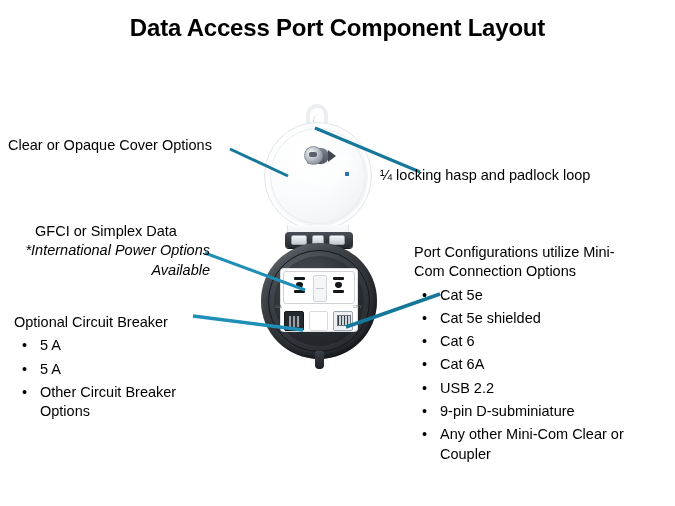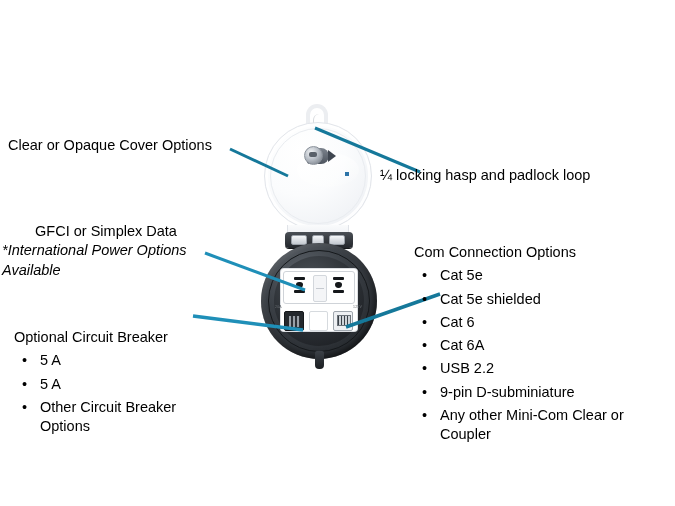--- a/index.html
+++ b/index.html
@@ -36,42 +36,42 @@
   .callout {
     position: absolute;
     font-size: 14.5px;
     line-height: 1.33;
     color: #000000;
   }
   .callout .heading { white-space: nowrap; }
   .callout .heading.wrap { white-space: normal; }
   .callout .italic-note {
     font-style: italic;
-    text-align: left;
+    text-align: right;
   }
   .bullets {
     margin: 2px 0 0 0;
     padding: 0;
     list-style: none;
   }
   .bullets li {
     position: relative;
     padding-left: 26px;
     margin-top: 4px;
   }
   .bullets li .dot {
     position: absolute;
     left: 8px;
     top: 0;
   }
 
   #callout-cover   { left: 8px;  top: 136px; width: 236px; }
   #callout-hasp    { left: 380px; top: 166px; width: 280px; }
   #callout-power   { left: 2px;  top: 222px; width: 208px; text-align: center; }
-  #callout-breaker { left: 14px; top: 328px; width: 200px; }
+  #callout-breaker { left: 14px; top: 313px; width: 200px; }
   #callout-ports   { left: 414px; top: 243px; width: 240px; }
 
   
   #leaders {
     position: absolute;
     left: 0; top: 0;
     width: 675px;
     height: 506px;
     pointer-events: none;
   }
@@ -384,20 +384,21 @@
     letter-spacing: 0.2px;
   }
   #mark-left  { left: 14px; top: 62px; }
   #mark-right { left: 92px; top: 62px; }
 </style>
 </head>
 <body>
 
 <div id="slide">
 
+  <div id="title">Data Access Port Component Layout</div>
 
   <div id="device">
 
     <div id="lid-loop"></div>
 
     <div id="lid">
       <div id="lid-gloss"></div>
     </div>
     <div id="lid-inner-ring"></div>
     <div id="lid-cam"></div>
@@ -470,20 +471,21 @@
   <div class="callout" id="callout-breaker">
     <div class="heading">Optional Circuit Breaker</div>
     <ul class="bullets" id="breaker-bullets">
         <li><span class="dot">•</span><span>5 A</span></li>
         <li><span class="dot">•</span><span>5 A</span></li>
         <li><span class="dot">•</span><span>Other Circuit Breaker Options</span></li>
       </ul>
   </div>
 
   <div class="callout" id="callout-ports">
+    <div class="heading wrap">Port Configurations utilize Mini-</div>
     <div class="heading wrap">Com Connection Options</div>
     <ul class="bullets" id="ports-bullets">
         <li><span class="dot">•</span><span>Cat 5e</span></li>
         <li><span class="dot">•</span><span>Cat 5e shielded</span></li>
         <li><span class="dot">•</span><span>Cat 6</span></li>
         <li><span class="dot">•</span><span>Cat 6A</span></li>
         <li><span class="dot">•</span><span>USB 2.2</span></li>
         <li><span class="dot">•</span><span>9-pin D-subminiature</span></li>
         <li><span class="dot">•</span><span>Any other Mini-Com Clear or Coupler</span></li>
       </ul>

